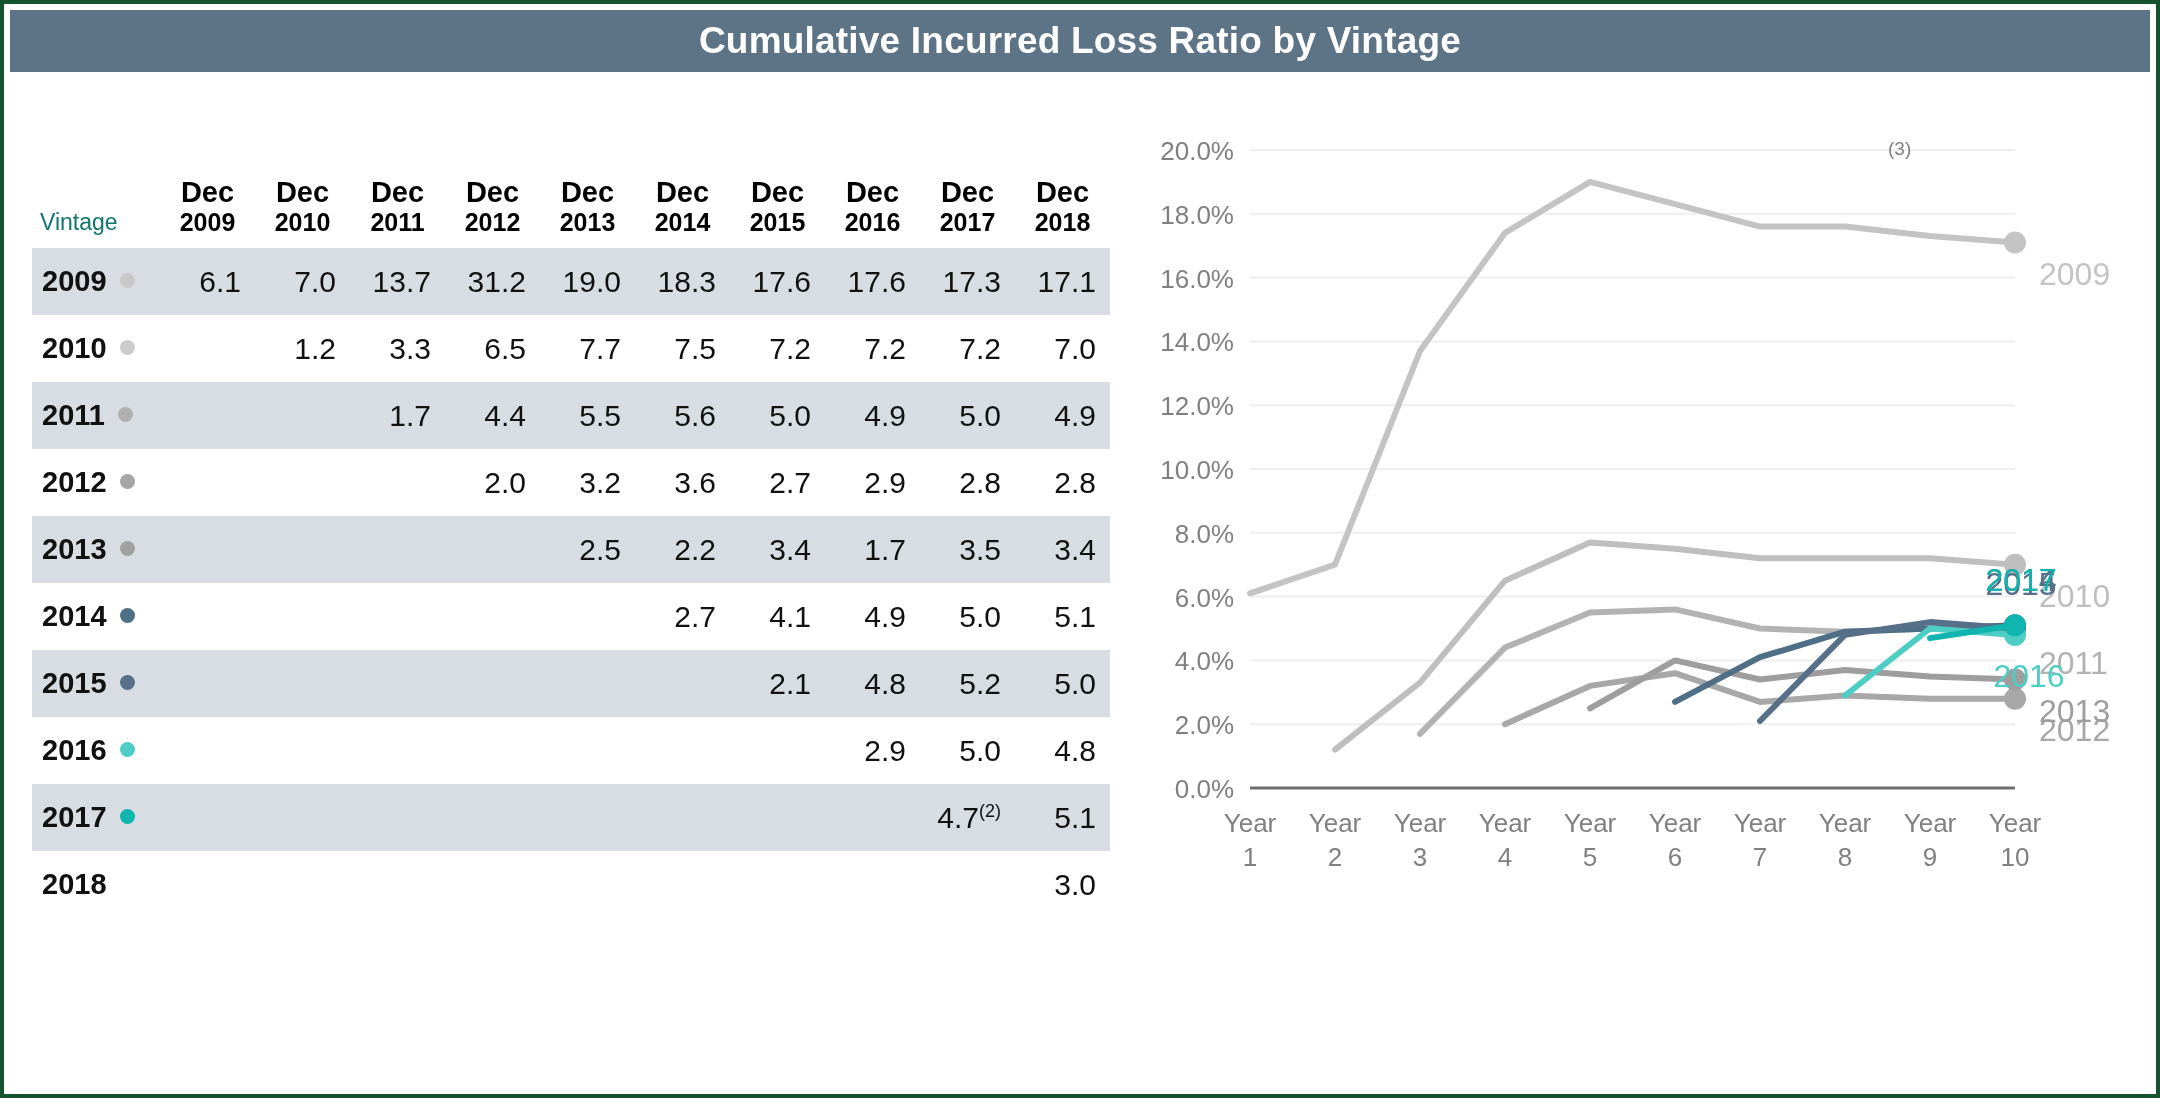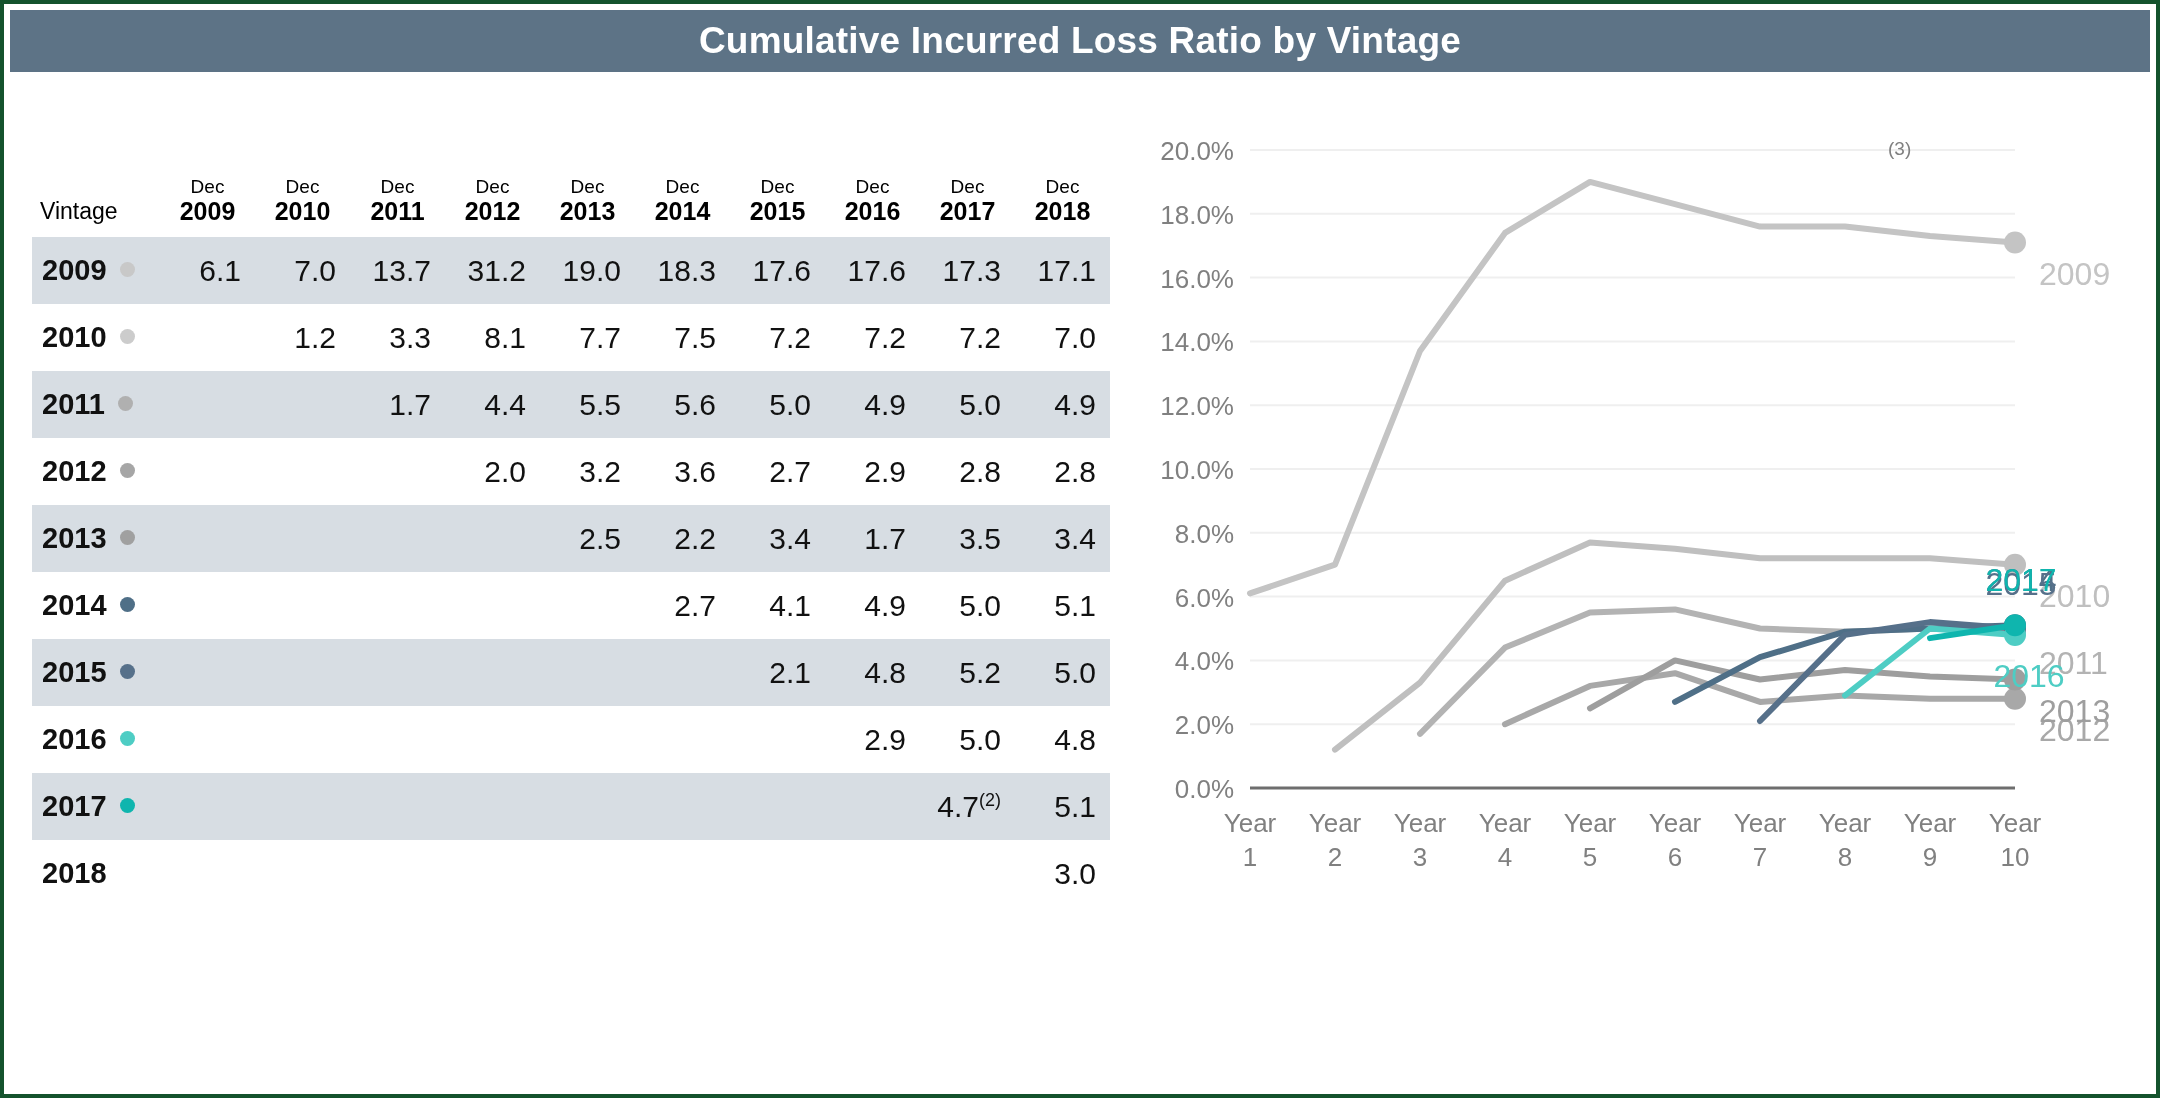--- a/index.html
+++ b/index.html
@@ -89,27 +89,27 @@
     font-weight: bold;
     color: #000000;
     text-align: center;
     vertical-align: bottom;
     padding: 0 0 12px 0;
     line-height: 1.12;
     white-space: pre-line;
   }
   table.vt th.hdr .mon {
     display: block;
-    font-weight: normal;
-    font-size: 19px;
+    font-weight: bold;
+    font-size: 29px;
   }
   table.vt th.hdr-vintage {
     font-size: 23px;
     font-weight: normal;
-    color: #000000;
+    color: #0f766e;
     text-align: left;
     vertical-align: bottom;
     padding: 0 0 12px 8px;
   }
   table.vt td {
     height: 67px;
     font-size: 30px;
     color: #111111;
     text-align: right;
     padding: 0 14px 0 0;
@@ -209,21 +209,21 @@
               <td>17.6</td>
               <td>17.6</td>
               <td>17.3</td>
               <td>17.1</td>
             </tr>
             <tr class="plain">
               <td class="vintage-cell"><span>2010</span><span class="dot" style="background: rgb(204, 204, 204);"></span></td>
               <td></td>
               <td>1.2</td>
               <td>3.3</td>
-              <td>8.1</td>
+              <td>6.5</td>
               <td>7.7</td>
               <td>7.5</td>
               <td>7.2</td>
               <td>7.2</td>
               <td>7.2</td>
               <td>7.0</td>
             </tr>
             <tr class="shaded">
               <td class="vintage-cell"><span>2011</span><span class="dot" style="background: rgb(176, 176, 176);"></span></td>
               <td></td>

